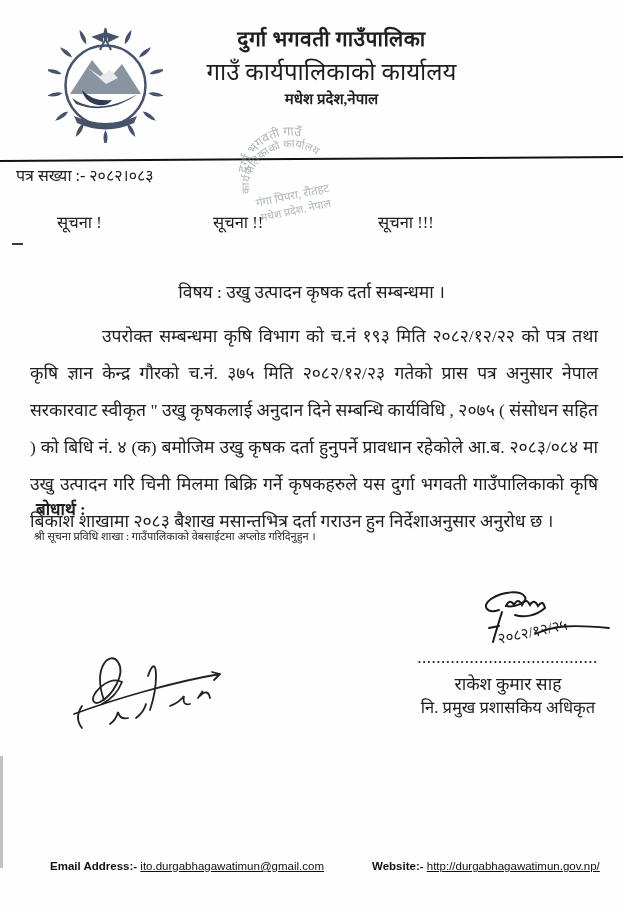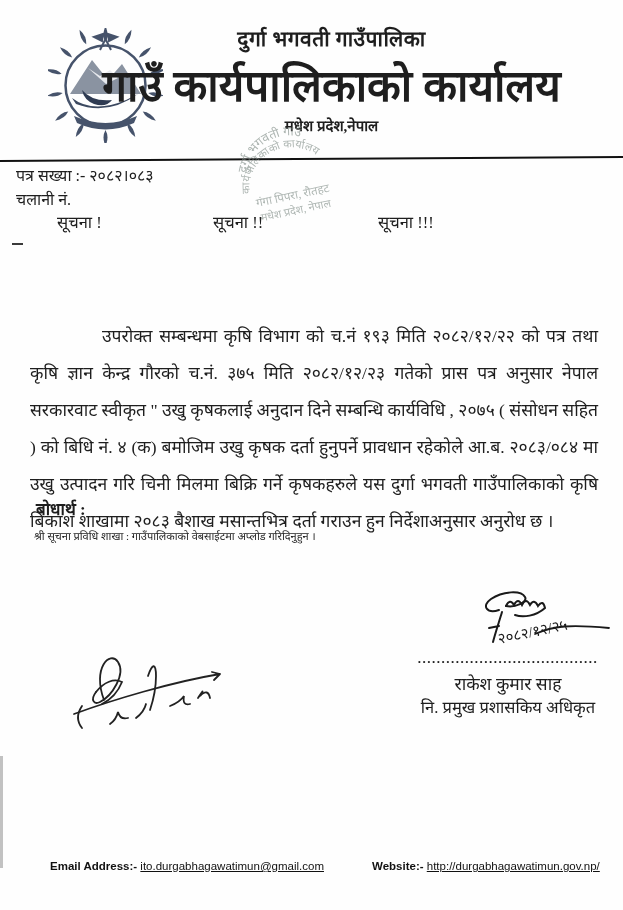--- a/index.html
+++ b/index.html
@@ -5,21 +5,21 @@
   html,body{margin:0;padding:0;background:#e8e8e8;}
   .page{
     position:relative;width:623px;height:910px;margin:0 auto;
     background:#fefefe;overflow:hidden;
     font-family:"Liberation Serif","DejaVu Serif",serif;
     color:#1e1e1e;
   }
   
   .header{position:absolute;top:24px;left:0;width:100%;text-align:center;}
   .org-name{font-size:21px;font-weight:bold;letter-spacing:.5px;margin-left:40px;}
-  .office-name{font-size:44px;font-weight:bold;margin-top:2px;margin-left:40px;}
+  .office-name{font-size:24px;font-weight:normal;margin-top:2px;margin-left:40px;}
   .addr-line{font-size:17px;font-weight:bold;margin-top:4px;margin-left:40px;}
   .prov-line{font-size:15px;font-weight:bold;margin-top:1px;margin-left:40px;}
   .emblem{position:absolute;left:48px;top:28px;width:115px;height:115px;}
   .rule{position:absolute;left:-4px;top:158px;width:631px;height:2px;background:#111;transform:rotate(-0.35deg);}
   
   .stamp{position:absolute;left:222px;top:108px;width:130px;height:122px;opacity:.62;pointer-events:none;}
   .stamp text{font-family:"Liberation Serif","DejaVu Serif",serif;fill:#7d8a84;}
   
   .meta-left{position:absolute;left:16px;top:164px;font-size:16px;line-height:24px;}
   .meta-date{position:absolute;left:455px;top:162px;font-size:16.5px;}
@@ -119,29 +119,29 @@
       <text font-size="11">
         <textPath href="#arcM" startOffset="2%">कार्यपालिकाको कार्यालय</textPath>
       </text>
       <text x="65" y="92" font-size="11.5" text-anchor="middle">गंगा पिपरा, रौतहट</text>
       <text x="65" y="107" font-size="11" text-anchor="middle">मधेश प्रदेश, नेपाल</text>
     </g>
   </svg>
 
   <div class="meta-left">
     <div>पत्र सख्या :- २०८२।०८३</div>
-    <div>चलानी नं.</div>
   </div>
   <div class="margin-dash"></div>
   <div class="edge-artifact"></div>
 
   <span class="notice n1">सूचना !</span>
   <span class="notice n2">सूचना !!</span>
   <span class="notice n3">सूचना !!!</span>
 
+  <div class="subject">विषय : उखु उत्पादन कृषक दर्ता सम्बन्धमा  ।</div>
 
   <div class="body-par">उपरोक्त सम्बन्धमा कृषि विभाग को च.नं १९३ मिति २०८२/१२/२२ को पत्र तथा कृषि ज्ञान केन्द्र गौरको च.नं. ३७५ मिति २०८२/१२/२३ गतेको प्रास पत्र अनुसार नेपाल सरकारवाट स्वीकृत " उखु कृषकलाई अनुदान दिने सम्बन्धि कार्यविधि , २०७५ ( संसोधन सहित ) को बिधि नं. ४ (क) बमोजिम उखु कृषक दर्ता हुनुपर्ने प्रावधान रहेकोले आ.ब. २०८३/०८४ मा उखु उत्पादन गरि चिनी मिलमा बिक्रि गर्ने कृषकहरुले यस दुर्गा भगवती गाउँपालिकाको कृषि बिकाश शाखामा २०८३ बैशाख मसान्तभित्र दर्ता गराउन हुन निर्देशाअनुसार अनुरोध छ  ।</div>
 
   <div class="cc-head">बोधार्थ :</div>
   <div class="cc-item">श्री सूचना प्रविधि शाखा : गाउँपालिकाको वेबसाईटमा अप्लोड गरिदिनुहुन ।</div>
 
   <div class="sig-block">
     <svg class="sig-scribble" width="210" height="66" viewBox="0 0 210 66">
       <g fill="none" stroke="#1a1a1a" stroke-width="2" stroke-linecap="round">
         <path d="M96,22 C84,26 78,18 88,11 C100,3 118,2 122,9 C125,14 112,20 103,18"></path>

